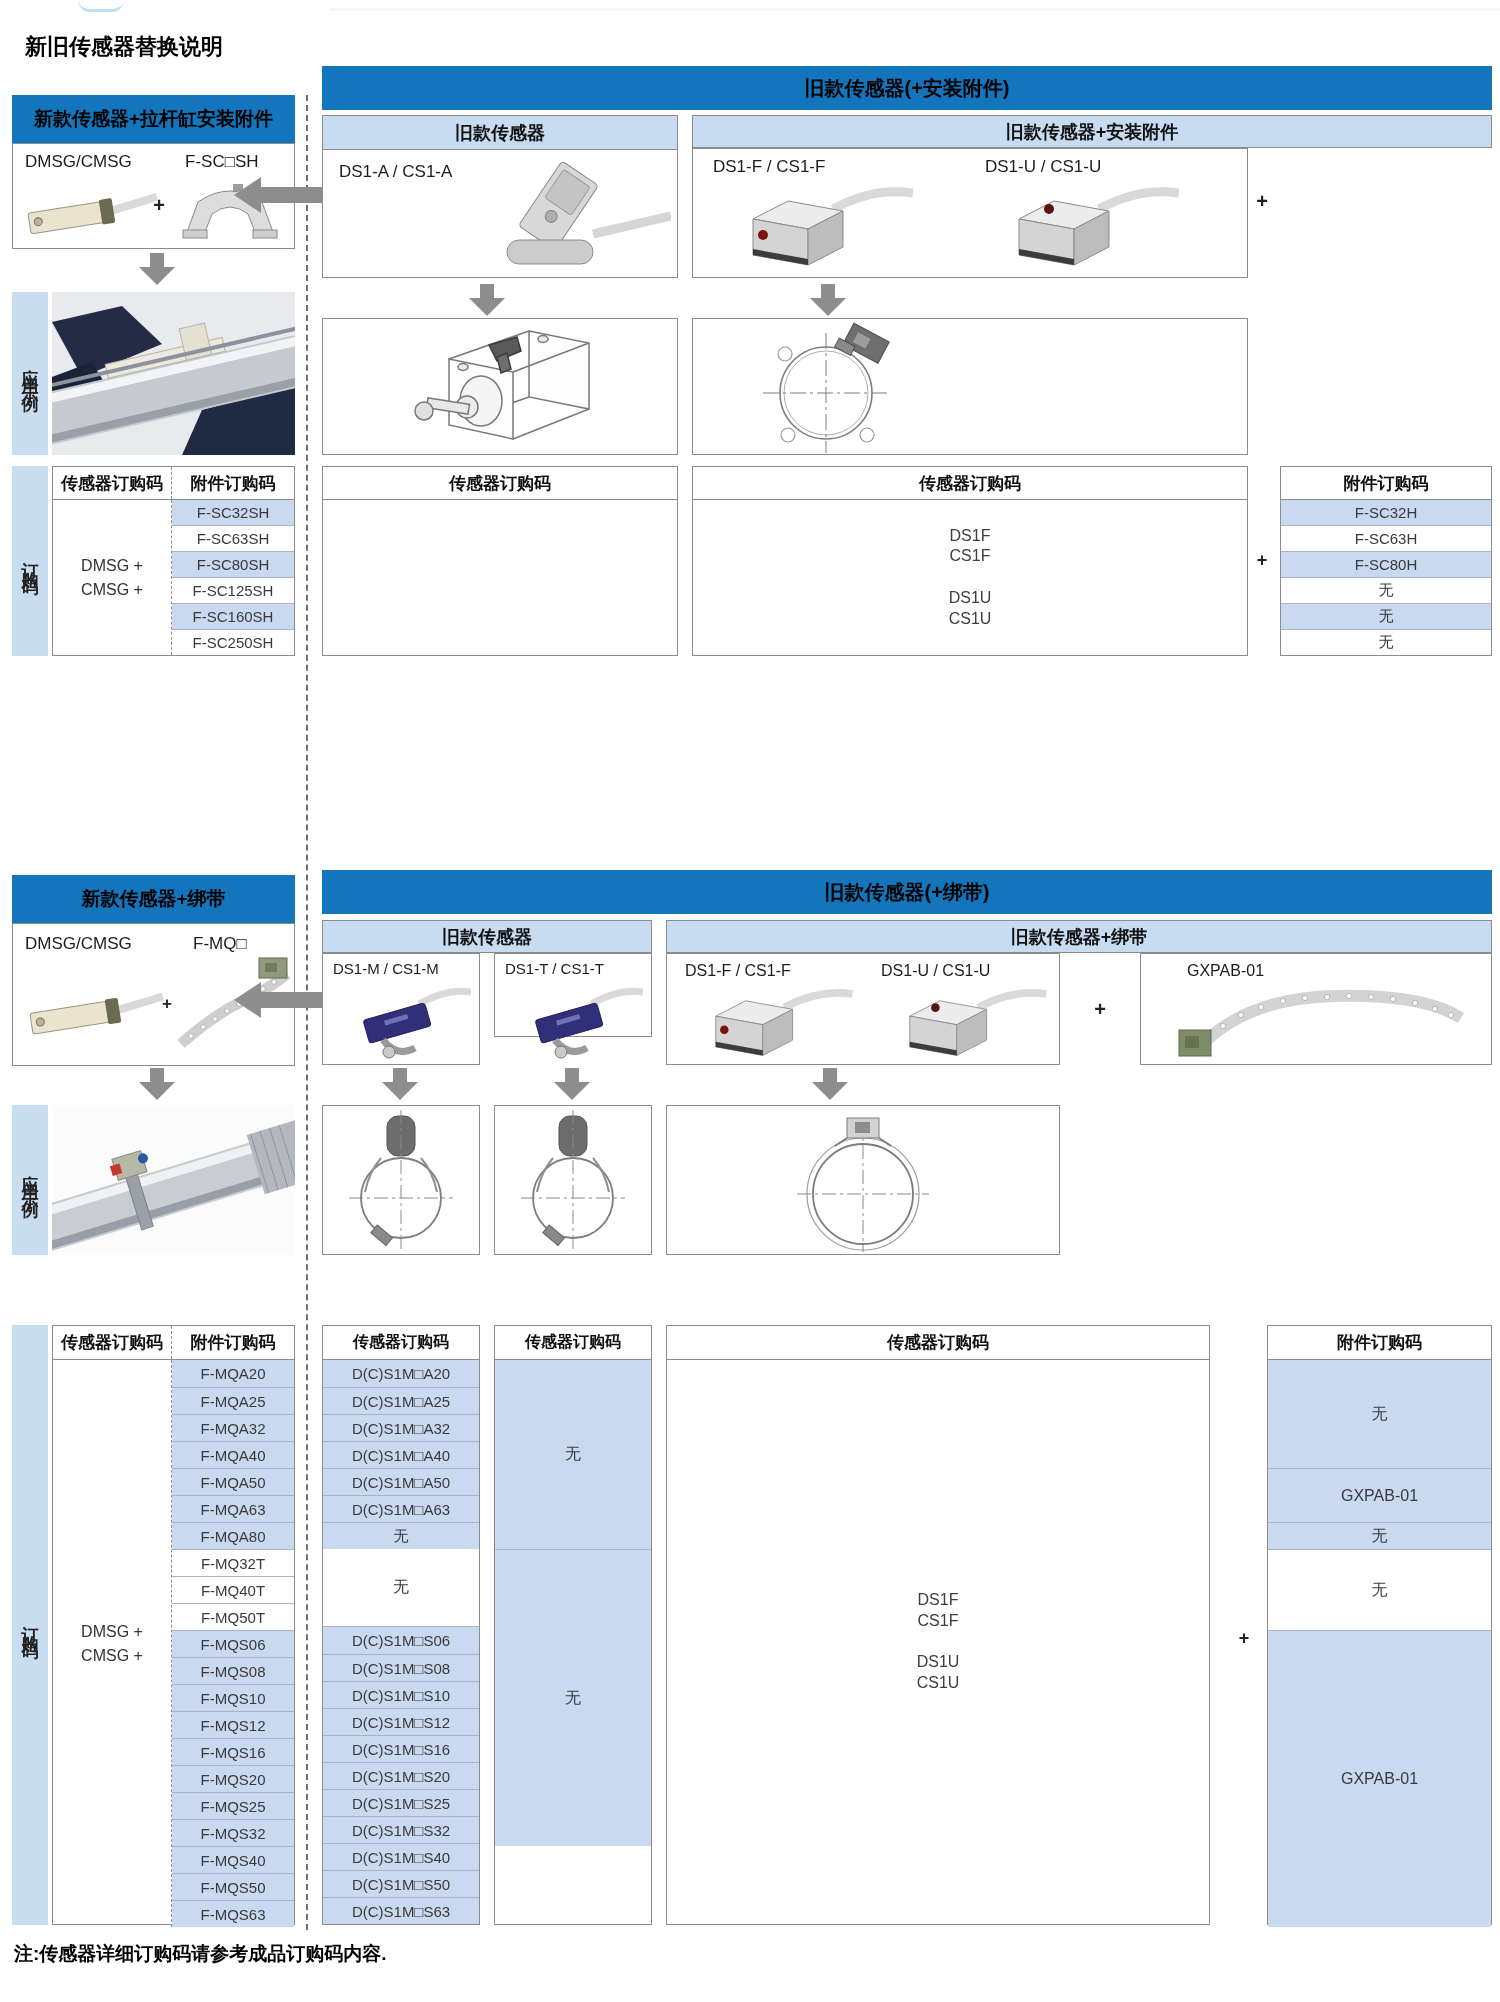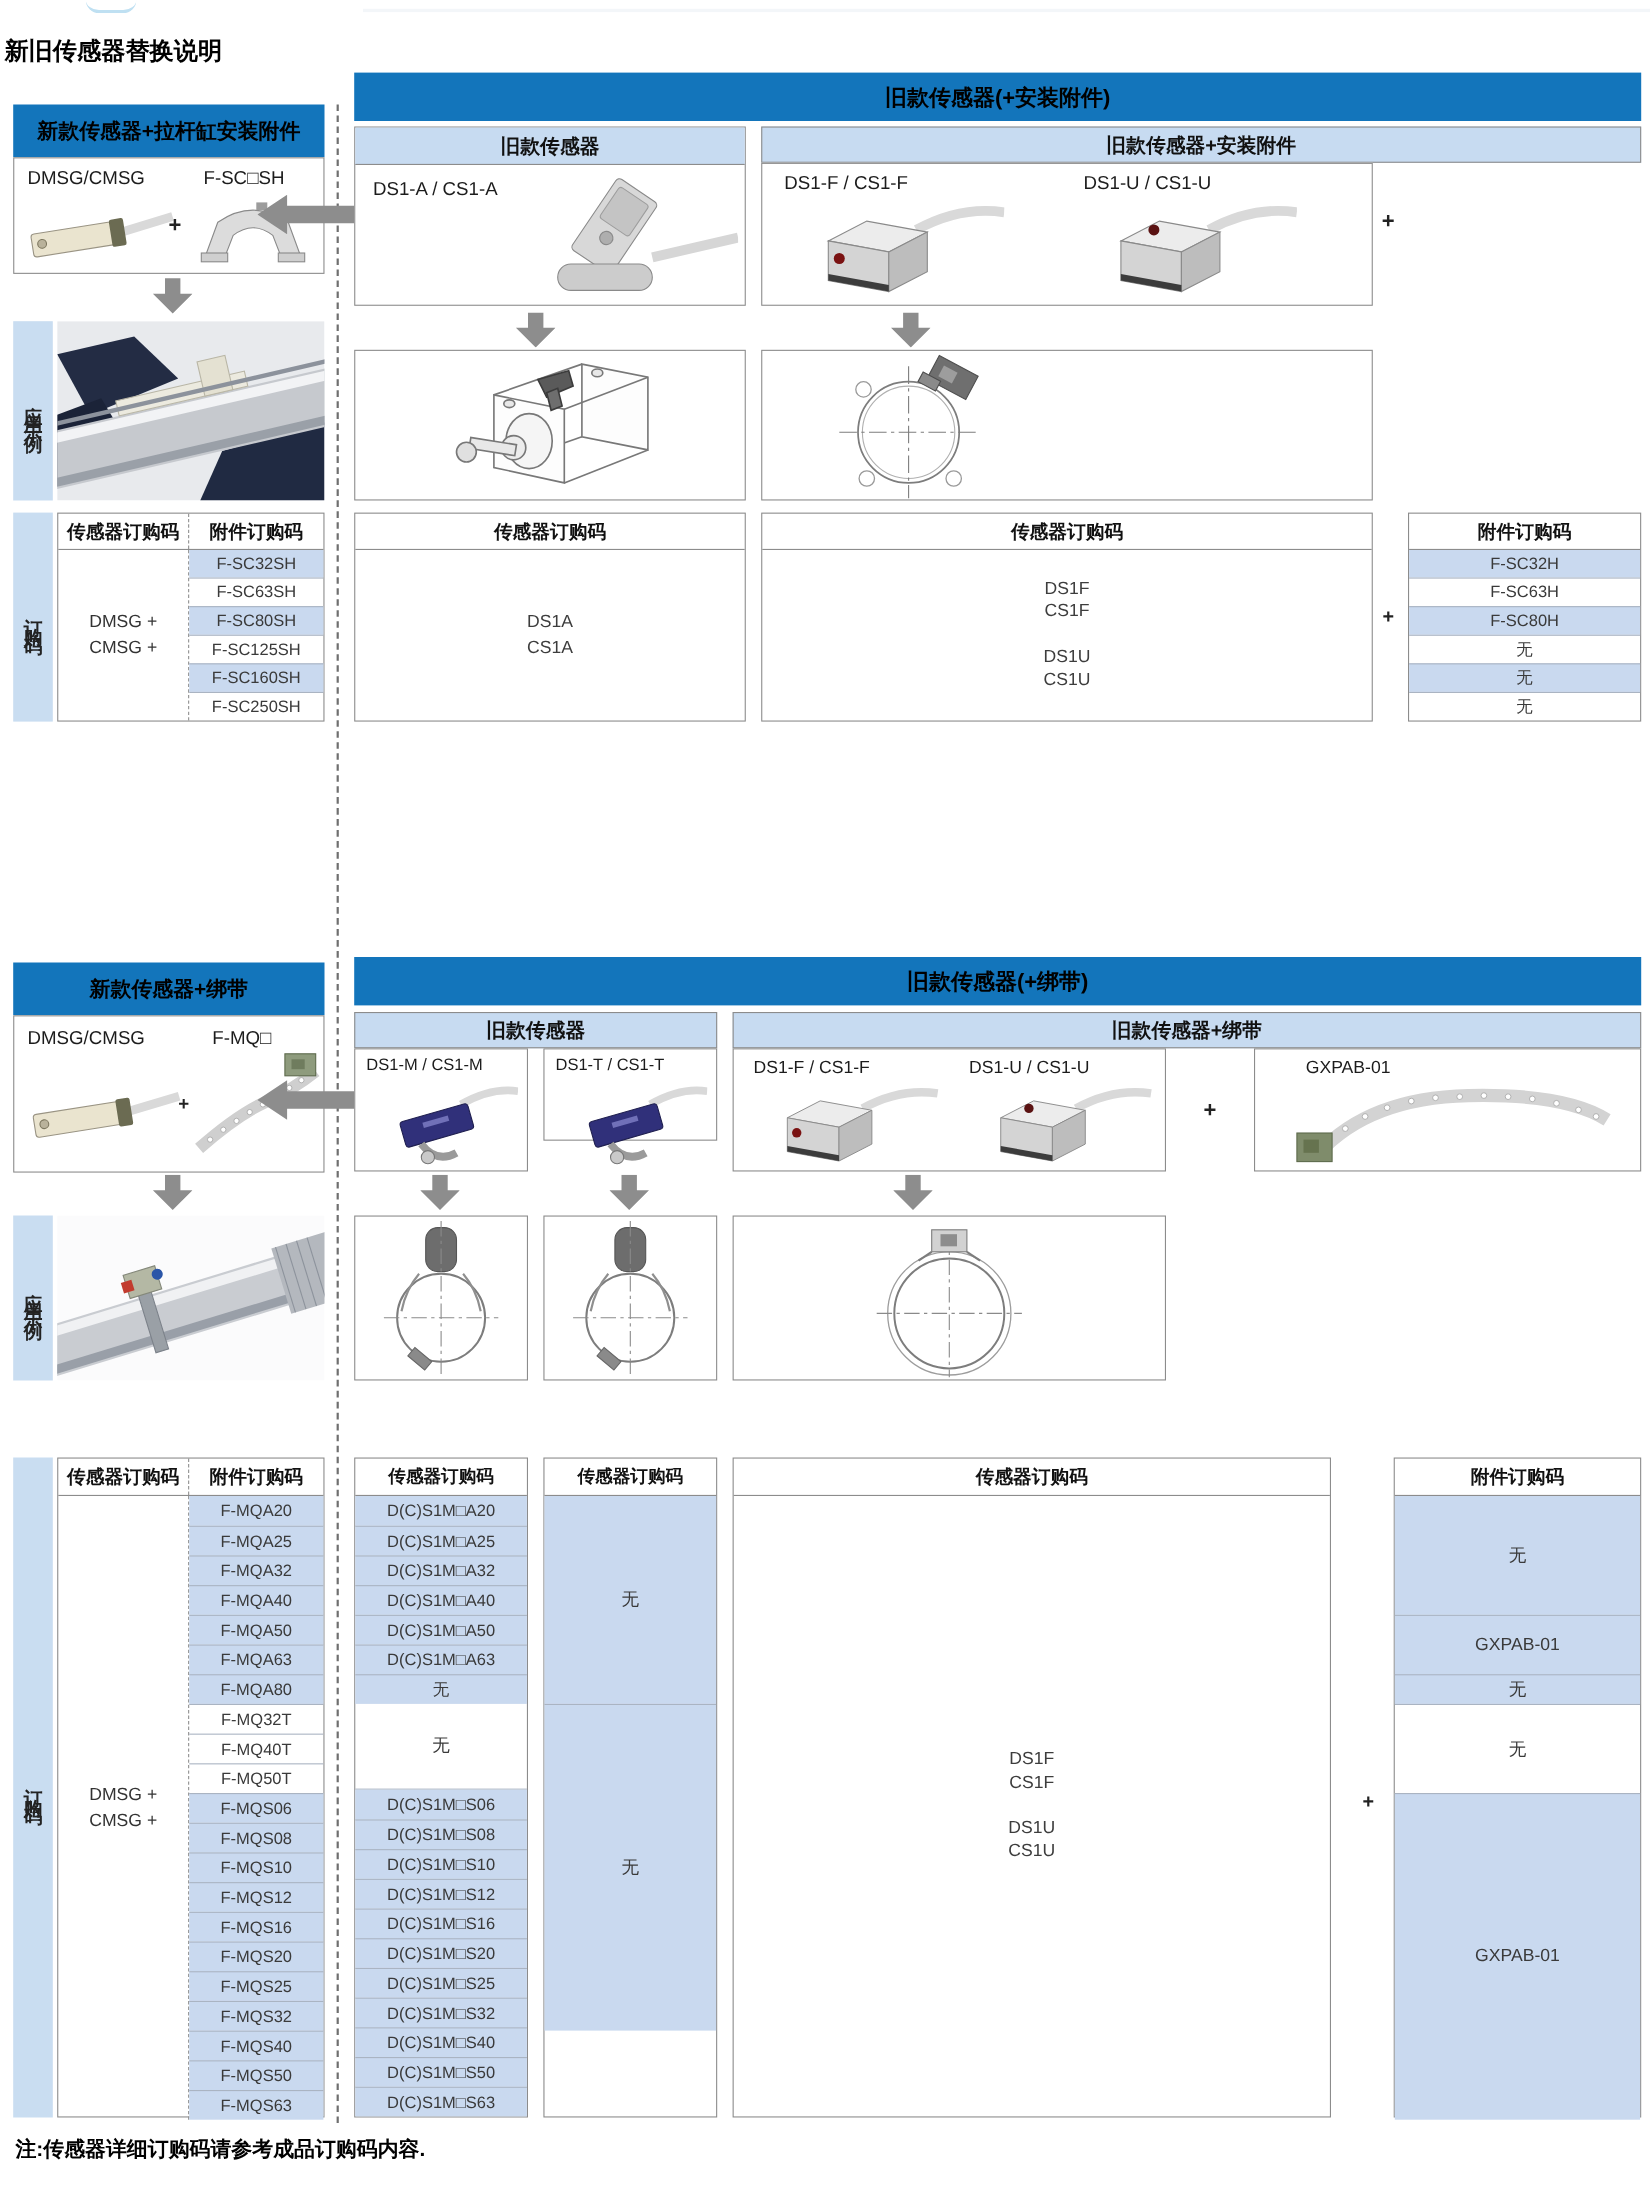--- a/index.html
+++ b/index.html
@@ -45,21 +45,21 @@
   svg{display:block;}
 </style>
 </head>
 <body>
 
 <div id="canvas">
 
   <div class="abs faint" style="left:330px;top:8px;width:1170px;height:3px;"></div>
   <div class="abs" style="left:78px;top:0;width:46px;height:12px;border-bottom:3px solid #bfe0f2;border-radius:0 0 22px 22px;"></div>
 
-  <div class="abs title" style="left:4px;top:32px;">新旧传感器替换说明</div>
+  <div class="abs title" style="left:25px;top:32px;">新旧传感器替换说明</div>
 
   <div class="abs dash" style="left:306px;top:95px;height:1835px;width:0;"></div>
 
   <div class="abs bluehdr fs19" style="left:12px;top:95px;width:283px;height:48px;">新款传感器+拉杆缸安装附件</div>
 
   <div class="abs box" style="left:12px;top:143px;width:283px;height:106px;">
     <span class="plabel" style="left:12px;top:8px;">DMSG/CMSG</span>
     <span class="plabel" style="left:172px;top:8px;">F-SC□SH</span>
     <svg class="abs" style="left:4px;top:34px;" width="142" height="68" viewBox="0 0 142 68">
       <g transform="rotate(-9 70 38)">
@@ -215,22 +215,20 @@
           </div>
           <div class="coderow">
             <span>F-SC250SH</span>
           </div>
         </div>
     </div>
   </div>
 
   <div class="abs tbl" style="left:322px;top:466px;width:356px;height:190px;">
     <div class="thead" style="height:32px;">传感器订购码</div>
-    <div class="bigbody ml">DS1A
-CS1A</div>
   </div>
 
   <div class="abs tbl" style="left:692px;top:466px;width:556px;height:190px;">
     <div class="thead" style="height:32px;">传感器订购码</div>
     <div class="bigbody ml" style="line-height:1.3;">DS1F
 CS1F
 
 DS1U
 CS1U</div>
   </div>

